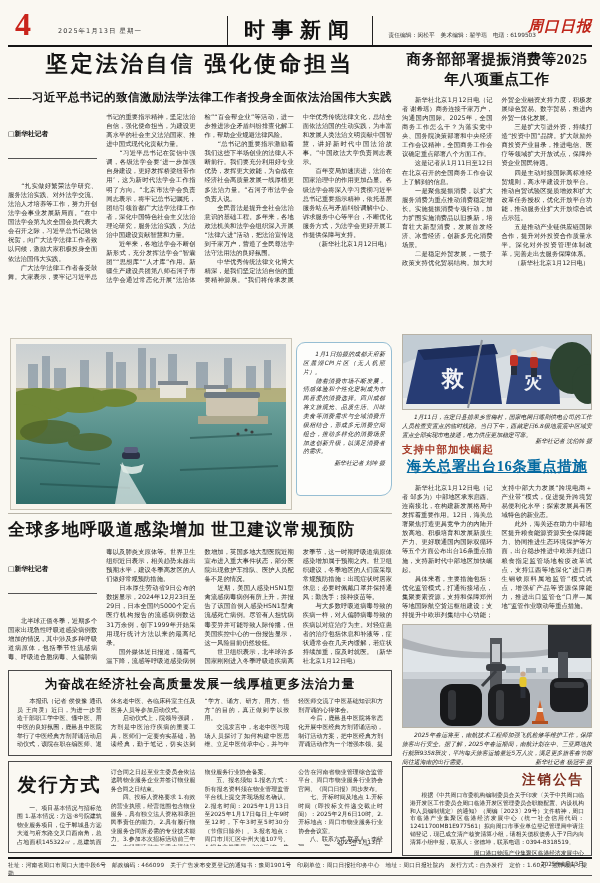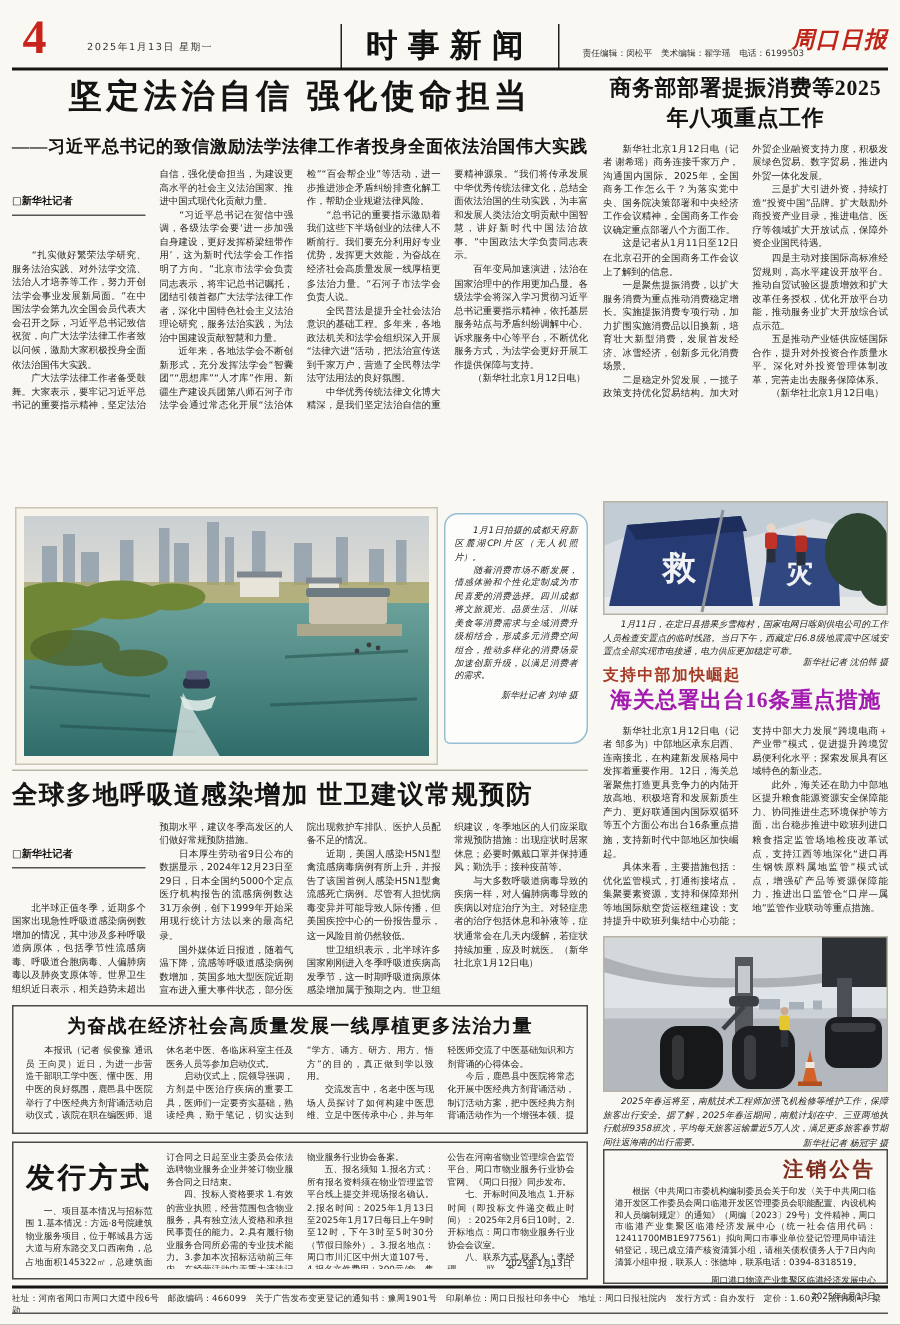--- a/index.html
+++ b/index.html
@@ -15,21 +15,21 @@
   .section-wrap{left:50%;top:16px;transform:translateX(-50%);display:flex;align-items:flex-start;}
   .section-bar{width:1px;height:30px;background:#222;}
   .section-title{font-size:21px;font-weight:bold;letter-spacing:7px;padding:0 16px;font-family:"Liberation Serif","DejaVu Serif",serif;color:#111;}
   .editors{right:64px;top:31px;font-size:5.8px;color:#333;}
   .masthead{right:8px;top:17px;font-size:15px;font-weight:bold;font-style:italic;color:#bf2418;font-family:"Liberation Serif","DejaVu Serif",serif;letter-spacing:1px;}
   .header-rule{left:8px;top:45px;width:584px;height:2px;background:#151515;}
   
   .bodytext{font-size:6.3px;line-height:1.44;text-align:justify;white-space:pre-wrap;color:#262626;overflow:hidden;}
   .cols4{column-count:4;column-gap:9px;}
   .cols2{column-count:2;column-gap:9px;}
-  .byline{font-size:6.8px;font-weight:bold;border-bottom:0.6px solid #555;padding-bottom:3px;margin-bottom:4px;color:#111;}
+  .byline{font-size:6.8px;font-weight:bold;border-bottom:0.6px solid #555;padding-bottom:18px;margin-bottom:4px;color:#111;}
   .serifhead{font-family:"Liberation Serif","DejaVu Serif",serif;font-weight:bold;color:#141414;text-align:center;}
   
   .lead-headline{left:8px;top:52px;width:384px;text-align:center;font-size:22px;letter-spacing:3px;line-height:1.1;}
   .lead-subtitle{left:8px;top:90px;width:384px;text-align:center;font-size:11.5px;letter-spacing:0.5px;}
   .lead-body{left:8px;top:112px;width:384px;height:220px;}
   
   .commerce-headline{left:402px;top:50px;width:190px;font-size:14.5px;line-height:1.35;letter-spacing:0.5px;}
   .commerce-body{left:402px;top:95px;width:190px;height:237px;}
   
   .lake-photo{left:10px;top:338px;width:282px;height:172px;}
@@ -52,21 +52,21 @@
   .tender-box{left:8px;top:761px;width:384px;height:92px;padding:6px 8px;}
   .tender-flex{display:flex;gap:9px;height:100%;}
   .tender-col{flex:1;overflow:hidden;}
   .tender-title{text-align:center;font-size:19px;letter-spacing:2px;margin:4px 0 6px;}
   .tender-text{font-size:5.9px;line-height:1.42;text-align:justify;white-space:pre-wrap;color:#262626;}
   .tender-date{position:absolute;right:10px;bottom:5px;font-size:5.9px;color:#262626;}
   
   .tent-photo{left:402px;top:334px;width:190px;height:76px;}
   .tent-caption{left:402px;top:413px;width:190px;}
   .kicker{left:402px;top:443px;font-size:10.5px;font-weight:bold;color:#a63b28;letter-spacing:1px;}
-  .customs-headline{left:402px;top:457px;width:190px;text-align:center;font-size:14.5px;color:#a21caf;letter-spacing:0.5px;}
+  .customs-headline{left:402px;top:457px;width:190px;text-align:center;font-size:14.5px;color:#0369a1;letter-spacing:0.5px;text-decoration:underline;}
   .customs-body{left:402px;top:483px;width:190px;height:138px;}
   .plane-photo{left:402px;top:624px;width:190px;height:104px;}
   .plane-caption{left:402px;top:731px;width:190px;}
   .cancel-box{left:402px;top:766px;width:190px;height:90px;padding:4px 7px;}
   .cancel-title{text-align:right;font-size:13.5px;color:#7e2d1e;letter-spacing:2px;margin-bottom:3px;}
   .cancel-body{font-size:5.8px;line-height:1.35;text-align:justify;white-space:pre-wrap;color:#262626;}
   .cancel-sign{font-size:5.8px;text-align:right;margin-top:2px;}
   
   .footer-rule-top{left:8px;top:857px;width:584px;height:1.5px;background:#151515;}
   .footer-text{left:8px;top:862px;width:584px;font-size:5.7px;color:#2a2a2a;letter-spacing:0.2px;}

